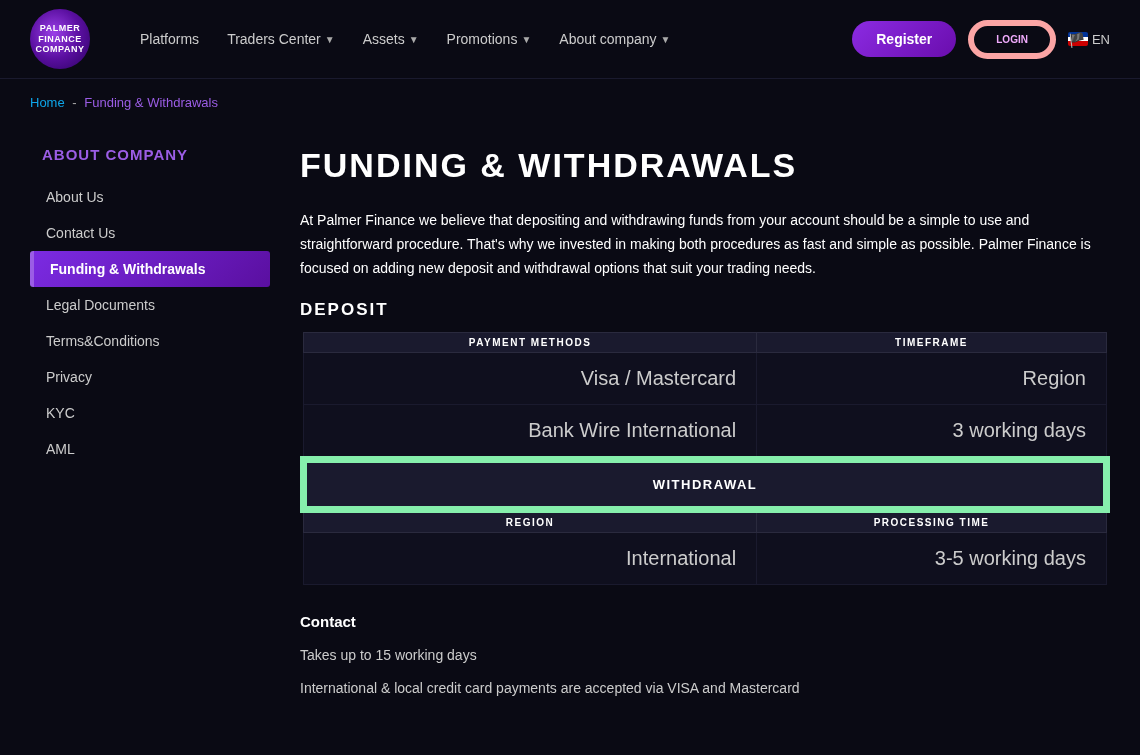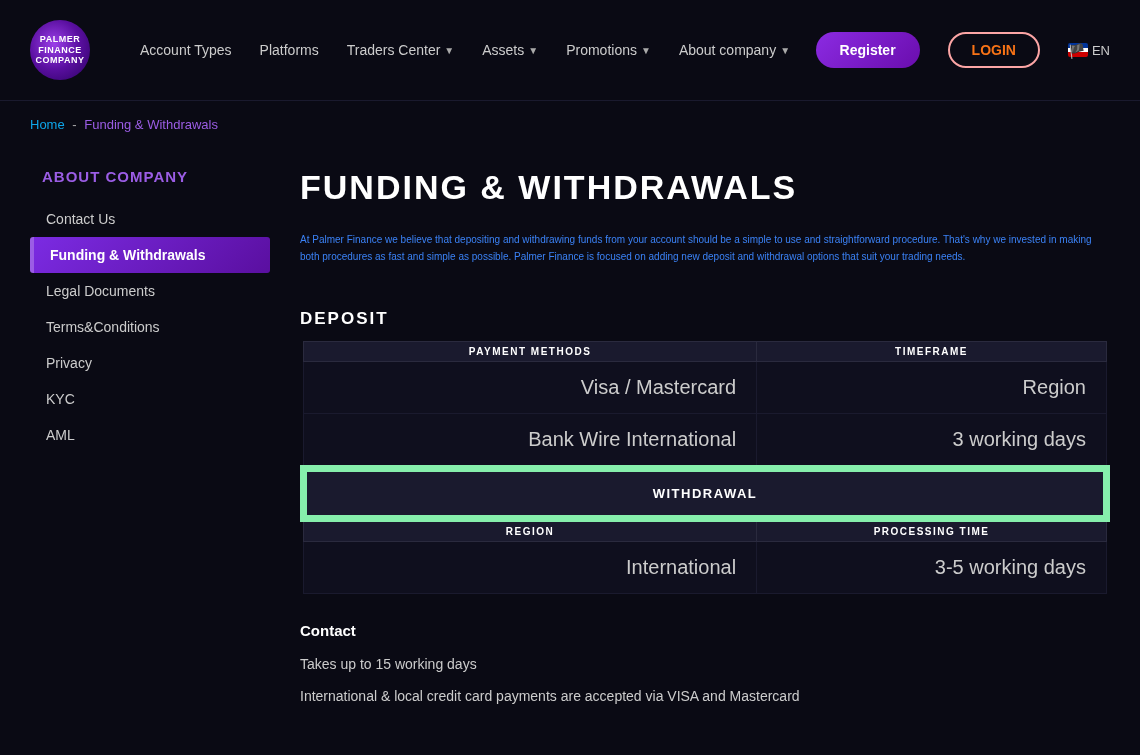--- a/index.html
+++ b/index.html
@@ -10,21 +10,21 @@
       font-size: 14px;
     }
 
     
     header {
       background-color: #0a0a14;
       border-bottom: 1px solid #1a1a2e;
       display: flex;
       align-items: center;
       padding: 16px 30px;
-      height: 101px;
+      height: 79px;
       position: relative;
       z-index: 100;
     }
 
     .logo-area {
       display: flex;
       align-items: center;
       margin-right: 40px;
       text-decoration: none;
     }
@@ -71,41 +71,41 @@
     }
 
     .nav-chevron {
       font-size: 10px;
       color: #aaa;
     }
 
     .header-right {
       display: flex;
       align-items: center;
-      gap: 28px;
+      gap: 12px;
     }
 
     .btn-register {
       background: linear-gradient(135deg, #8b2be2, #6a0dad);
       color: #fff;
       border: none;
       border-radius: 25px;
       padding: 10px 24px;
       font-size: 14px;
       font-weight: bold;
       cursor: pointer;
     }
 
     .btn-login {
       background: transparent;
-      color: #f97316;
-      border: 2px solid #fca5a5;
+      color: #f0abfc;
+      border: 6px solid #fca5a5;
       border-radius: 25px;
       padding: 8px 22px;
-      font-size: 14px;
+      font-size: 10px;
       font-weight: bold;
       cursor: pointer;
     }
 
     .lang-selector {
       display: flex;
       align-items: center;
       gap: 4px;
       color: #ccc;
       cursor: pointer;
@@ -202,24 +202,24 @@
     .page-title {
       font-size: 34px;
       font-weight: 900;
       text-transform: uppercase;
       color: #ffffff;
       letter-spacing: 2px;
       margin-bottom: 24px;
     }
 
     .page-description {
-      color: #3b82f6;
-      font-size: 10px;
+      color: #ffffff;
+      font-size: 14px;
       line-height: 1.7;
-      margin-bottom: 44px;
+      margin-bottom: 20px;
     }
 
     .section-label {
       font-size: 17px;
       font-weight: bold;
       letter-spacing: 2px;
       color: #ffffff;
       text-transform: uppercase;
       margin-bottom: 12px;
     }
@@ -290,23 +290,20 @@
 <body>
 
 <header>
   <div class="logo-area">
     <div class="logo-circle">
       <span class="logo-text-inside">PALMER<br>FINANCE<br>COMPANY</span>
     </div>
   </div>
 
   <nav>
-    <a class="nav-item">
-      <span>Account Types</span>
-    </a>
     <a class="nav-item">
       <span>Platforms</span>
     </a>
     <a class="nav-item">
       <span>Traders Center</span>
       <span class="nav-chevron">▼</span>
     </a>
     <a class="nav-item">
       <span>Assets</span>
       <span class="nav-chevron">▼</span>
@@ -336,20 +333,23 @@
   <span class="separator">-</span>
   <span class="current">Funding &amp; Withdrawals</span>
 </div>
 
 <div class="main-container">
 
   <aside class="sidebar">
     <div class="sidebar-title">ABOUT COMPANY</div>
     <ul class="sidebar-menu">
       <li>
+        <a href="#">About Us</a>
+      </li>
+      <li>
         <a href="#">Contact Us</a>
       </li>
       <li class="active">
         <a href="#">Funding &amp; Withdrawals</a>
       </li>
       <li>
         <a href="#">Legal Documents</a>
       </li>
       <li>
         <a href="#">Terms&amp;Conditions</a>

